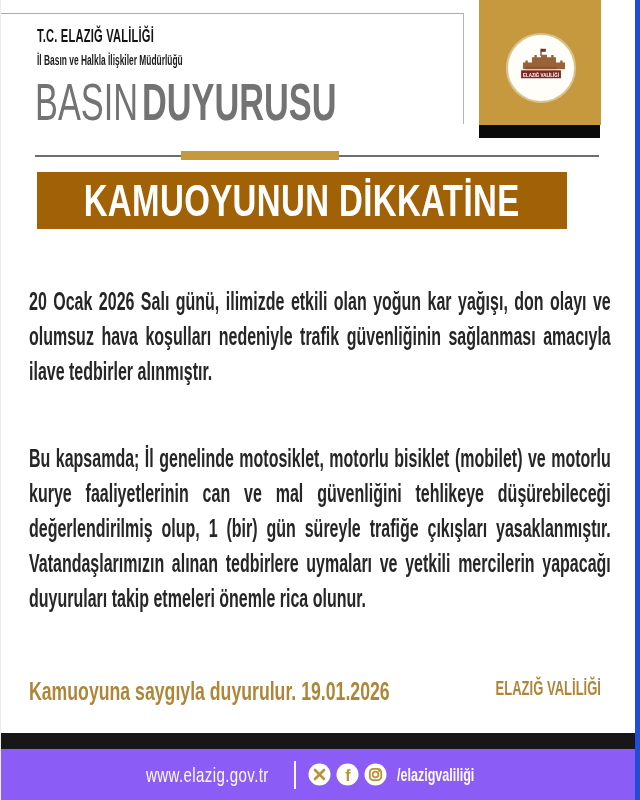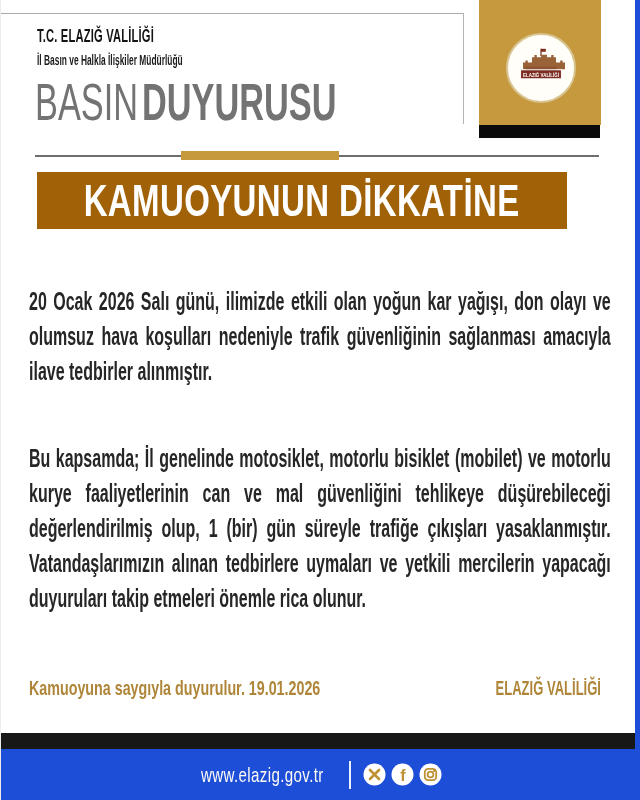--- a/index.html
+++ b/index.html
@@ -45,29 +45,29 @@
 
   
   .body-par{
     position:absolute;left:28px;width:909px;transform:scaleX(.64);transform-origin:0 0;
     font-size:25px;line-height:35px;font-weight:700;color:#262626;text-align:justify;
   }
   .p1{top:259px;}
   .p2{top:416px;}
 
   
-  .signoff-left{position:absolute;left:28px;top:676px;font-size:21px;font-weight:700;color:#AF8639;}
+  .signoff-left{position:absolute;left:28px;top:676px;font-size:26px;font-weight:700;color:#AF8639;}
   .signoff-left .cx{transform:scaleX(.68);}
   .signoff-right{position:absolute;right:34px;top:676px;font-size:21px;font-weight:700;color:#AF8639;}
   .signoff-right .cx{transform:scaleX(.62);transform-origin:right center;}
 
   
   .footer-black{position:absolute;left:0;top:733px;width:640px;height:16px;background:#171717;}
   .footer-gold{
-    position:absolute;left:0;top:749px;width:640px;height:51px;background:#1d4ed8;
+    position:absolute;left:0;top:749px;width:640px;height:51px;background:#8b5cf6;
     display:flex;align-items:center;justify-content:center;gap:12px;
   }
   .site-wrap{width:136px;overflow:visible;white-space:nowrap;}
   .site-wrap .cx{transform:scaleX(.72);font-size:21px;font-weight:400;color:#fdfbf4;letter-spacing:.5px;}
   .vert-div{width:2px;height:28px;background:rgba(255,255,255,.92);}
   .icons-row{display:flex;align-items:center;gap:5px;}
   .icon-circle{width:23px;height:23px;display:block;}
   .handle-wrap{width:100px;overflow:visible;white-space:nowrap;margin-left:-2px;}
   .handle-wrap .cx{transform:scaleX(.66);font-size:19px;font-weight:700;color:#fdfbf4;}
 </style>
@@ -137,15 +137,18 @@
         <circle cx="11.5" cy="11.5" r="11" fill="#ffffff"></circle>
         <text x="12" y="17.5" text-anchor="middle" font-size="16" font-weight="bold" fill="#BD9134" font-family="Liberation Sans, sans-serif">f</text>
       </svg>
       <svg class="icon-circle" viewBox="0 0 23 23">
         <circle cx="11.5" cy="11.5" r="11" fill="#ffffff"></circle>
         <rect x="5.8" y="5.8" width="11.4" height="11.4" rx="3.4" fill="none" stroke="#BD9134" stroke-width="1.8"></rect>
         <circle cx="11.5" cy="11.5" r="2.9" fill="none" stroke="#BD9134" stroke-width="1.8"></circle>
         <circle cx="15.1" cy="7.9" r="1.1" fill="#BD9134"></circle>
       </svg>
     </span>
+    <span class="handle-wrap">
+      <span class="cx">/elazigvaliliği</span>
+    </span>
   </div>
 
 </div>
 
 </body></html>

